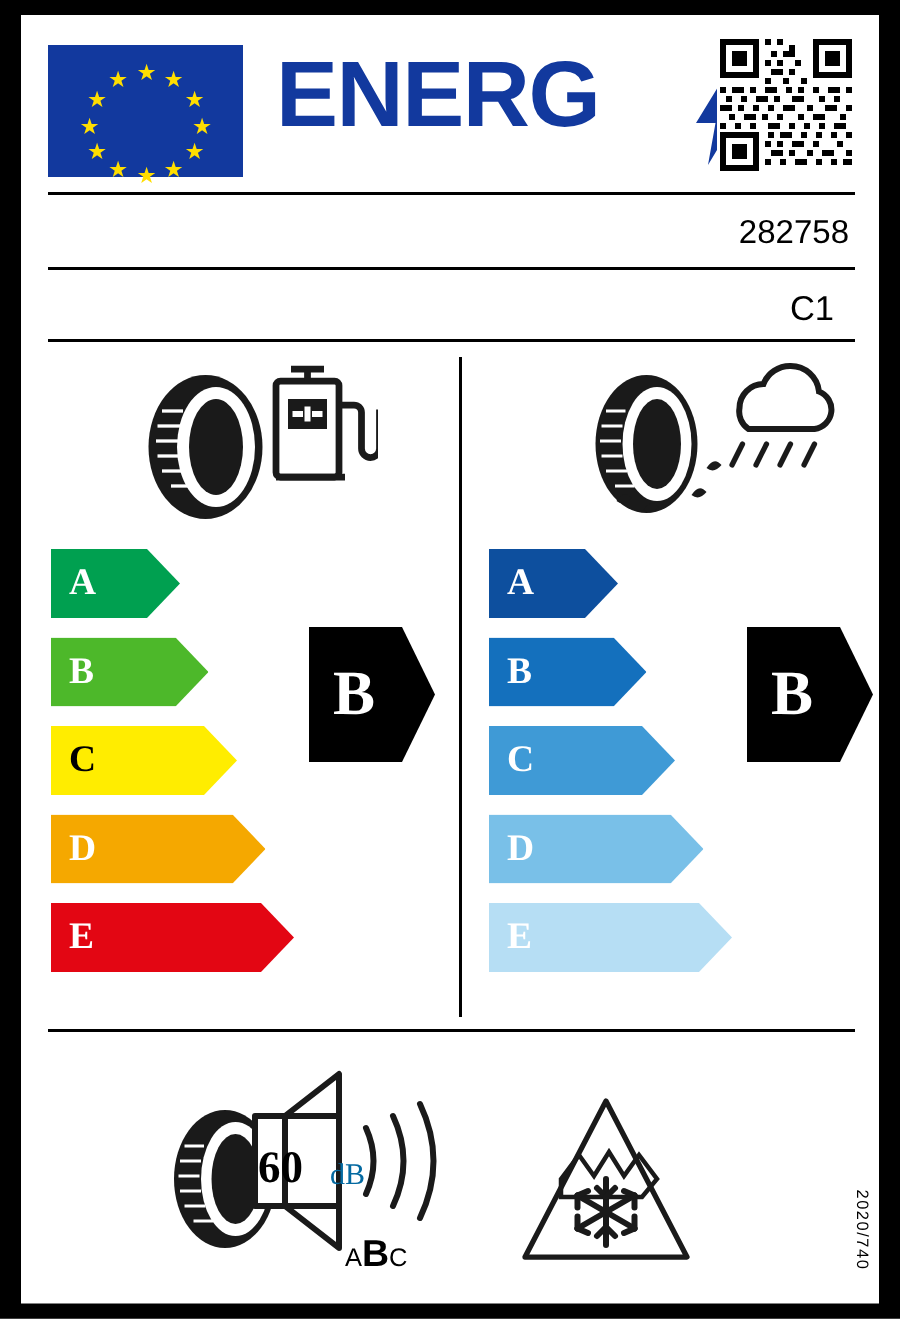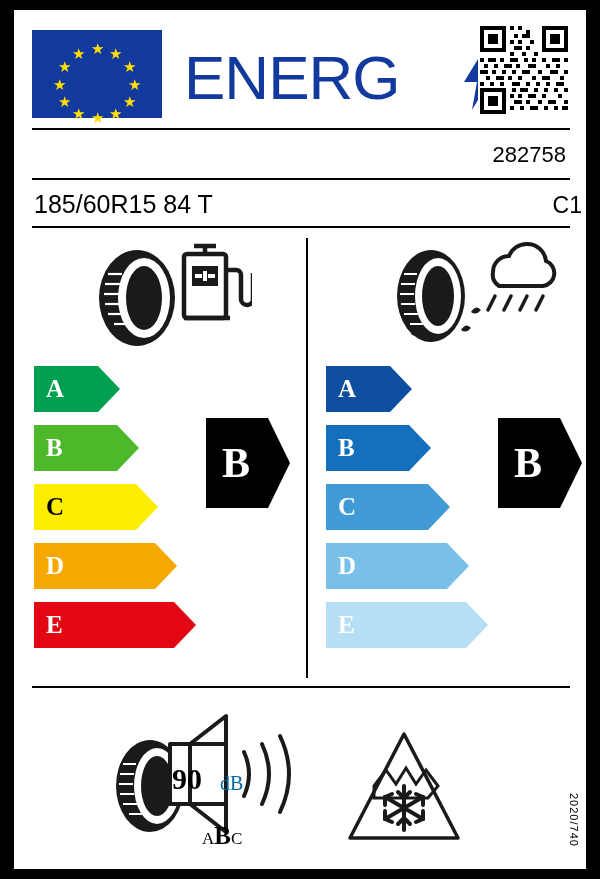--- a/index.html
+++ b/index.html
@@ -45,23 +45,23 @@
   }
   .star {
     position: absolute;
     color: #ffde00;
     font-size: 15px;
     line-height: 15px;
   }
   .energ-word {
     position: absolute;
     left: 152px;
-    top: 18px;
+    top: 4px;
     font-size: 62px;
-    font-weight: normal;
+    font-weight: bold;
     letter-spacing: -1px;
     color: #12399e;
     font-family: "Liberation Sans", sans-serif;
   }
   .bolt {
     position: absolute;
     left: 430px;
     top: 22px;
     width: 36px;
     height: 64px;
@@ -100,21 +100,21 @@
   
   .tire-size {
     position: absolute;
     left: 20px;
     top: 180px;
     font-size: 25px;
     color: #000;
   }
   .class-code {
     position: absolute;
-    right: 4px;
+    right: 30px;
     top: 182px;
     font-size: 23px;
     color: #000;
   }
 
   
   .arrow-row {
     position: absolute;
     height: 46px;
   }
@@ -180,21 +180,22 @@
     font-family: "Liberation Serif", serif;
   }
   .db-unit {
     position: absolute;
     font-size: 20px;
     color: #0369a1;
     font-family: "Liberation Serif", serif;
   }
   .abc {
     position: absolute;
-    font-family: Liberation Serif, serif;
+    font-family: Liberation Sans, sans-serif;
+    margin-left: 28px;
   }
   .abc .a { font-size: 17px; }
   .abc .b { font-size: 25px; font-weight: bold; }
   .abc .c { font-size: 17px; }
 
   .side-code {
     position: absolute;
     right: 6px;
     bottom: 22px;
     font-size: 11px;
@@ -320,21 +321,20 @@
           <rect x="42" y="41" width="3" height="2"></rect>
       </g>
     </svg>
   </div>
 
   <div class="rule" style="left:18px; top:118px; width:538px; height:2px;"></div>
 
   <div class="code">282758</div>
   <div class="rule" style="left:18px; top:168px; width:538px; height:2px;"></div>
 
-  <div class="tire-size">185/60R15 84 T</div>
   <div class="class-code">C1</div>
   <div class="rule" style="left:18px; top:216px; width:538px; height:2px;"></div>
 
   <div class="vdivider"></div>
 
   <svg style="position:absolute; left:68px; top:230px; width:170px; height:110px;" viewBox="0 0 170 110">
 
     <ellipse cx="55" cy="58" rx="38" ry="48" fill="#1a1a1a"></ellipse>
     <ellipse cx="62" cy="58" rx="26" ry="40" fill="#ffffff"></ellipse>
     <ellipse cx="62" cy="58" rx="18" ry="32" fill="#1a1a1a"></ellipse>
@@ -463,21 +463,21 @@
 
       <path d="M66 36 h56 v60 h-56 z M122 8 v116 l-36 -28 v-60 z" fill="#ffffff" stroke="#1a1a1a" stroke-width="4" stroke-linejoin="round"></path>
 
       <g fill="none" stroke="#1a1a1a" stroke-width="4" stroke-linecap="round">
         <path d="M140 44 q10 22 0 44"></path>
         <path d="M158 36 q14 30 0 60"></path>
         <path d="M176 28 q18 38 0 76"></path>
       </g>
     </svg>
 
-    <div class="db-value" style="left:158px; top:62px;">90</div>
+    <div class="db-value" style="left:158px; top:62px;">60</div>
     <div class="db-unit" style="left:206px; top:72px;">dB</div>
 
     <div class="abc" style="left:188px; top:122px;">
       <span class="a">A</span><span class="b">B</span><span class="c">C</span>
     </div>
 
     <svg style="position:absolute; left:330px; top:28px; width:120px; height:120px;" viewBox="0 0 120 120">
       <path d="M60 6 L114 110 H6 Z" fill="none" stroke="#1a1a1a" stroke-width="3.5" stroke-linejoin="round"></path>
       <path d="M30 58 l12 -16 l10 14 l10 -16 l10 16 l10 -14 l12 16 l-10 12 h-54 z" fill="none" stroke="#1a1a1a" stroke-width="3"></path>
       <g stroke="#1a1a1a" stroke-width="4" stroke-linecap="round">

